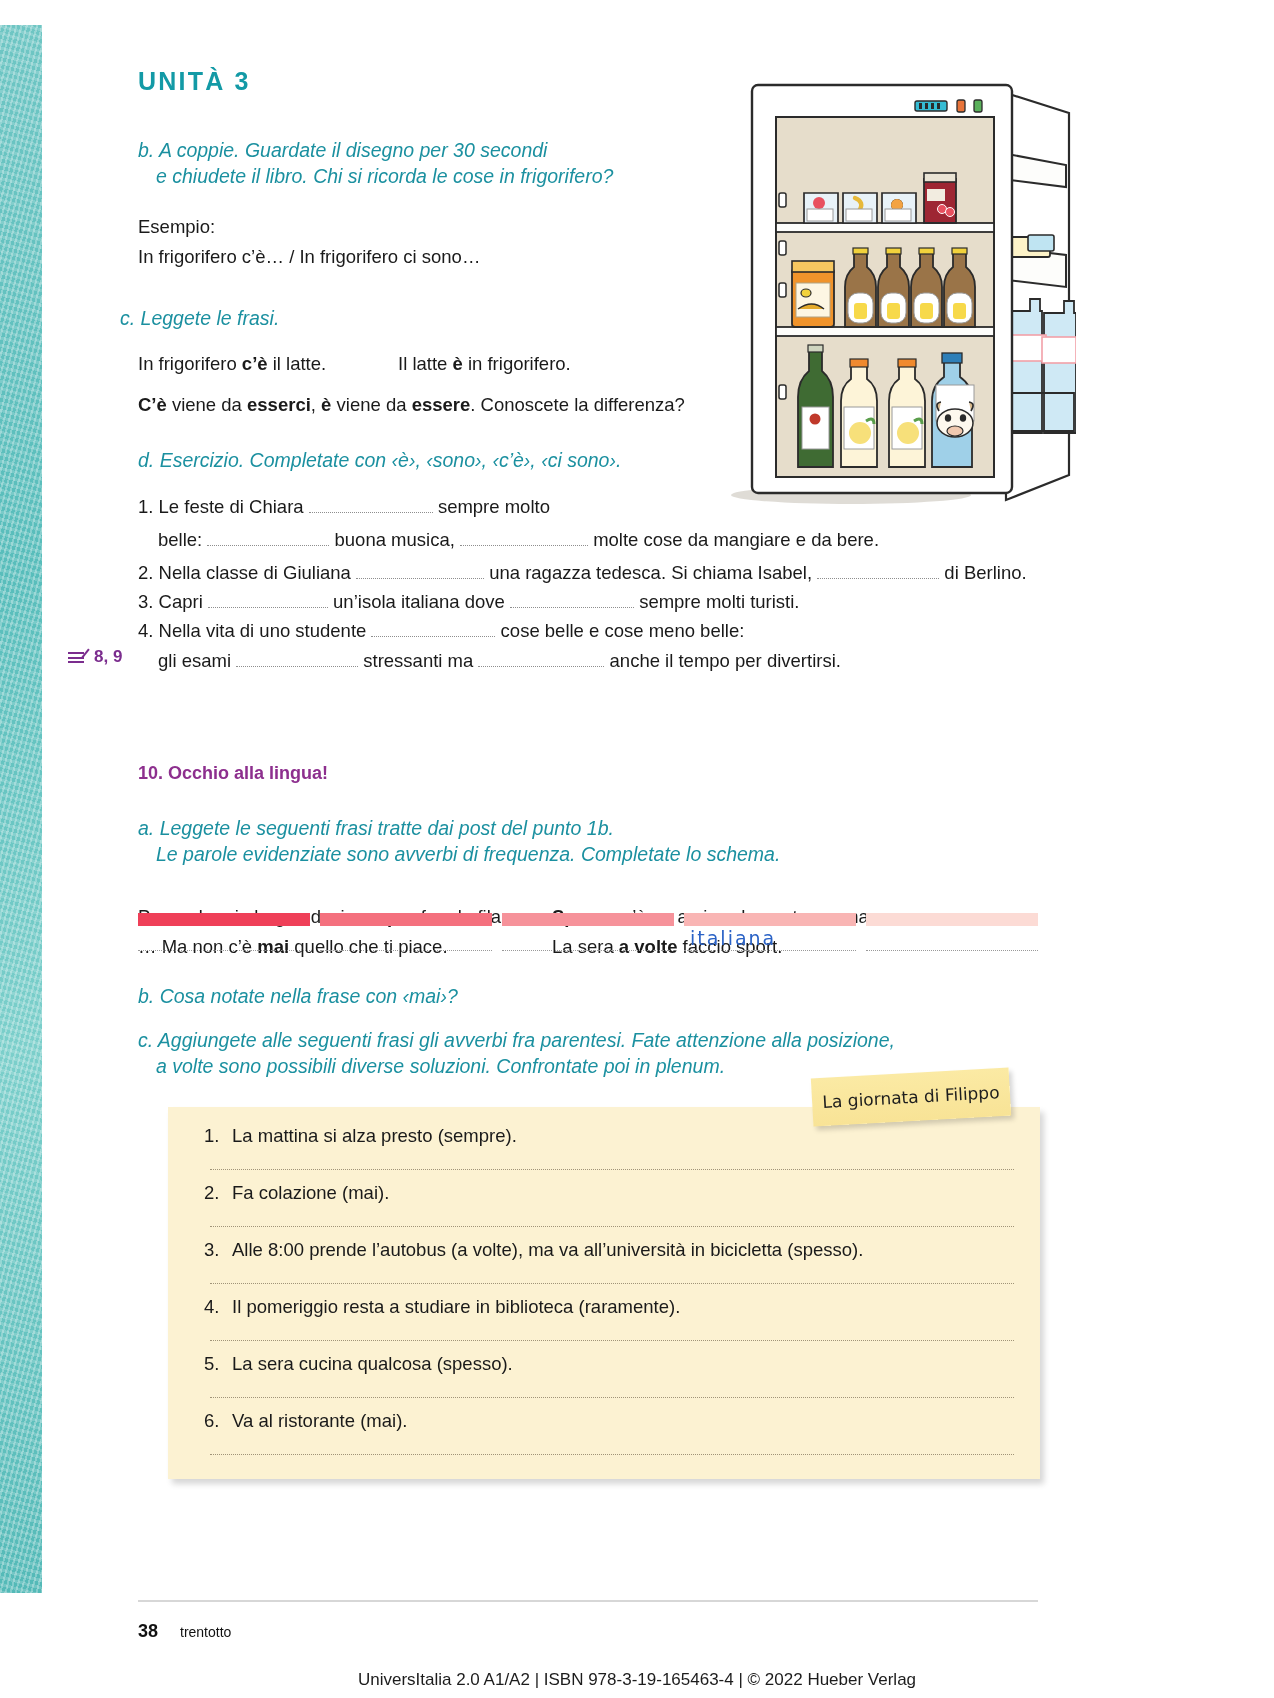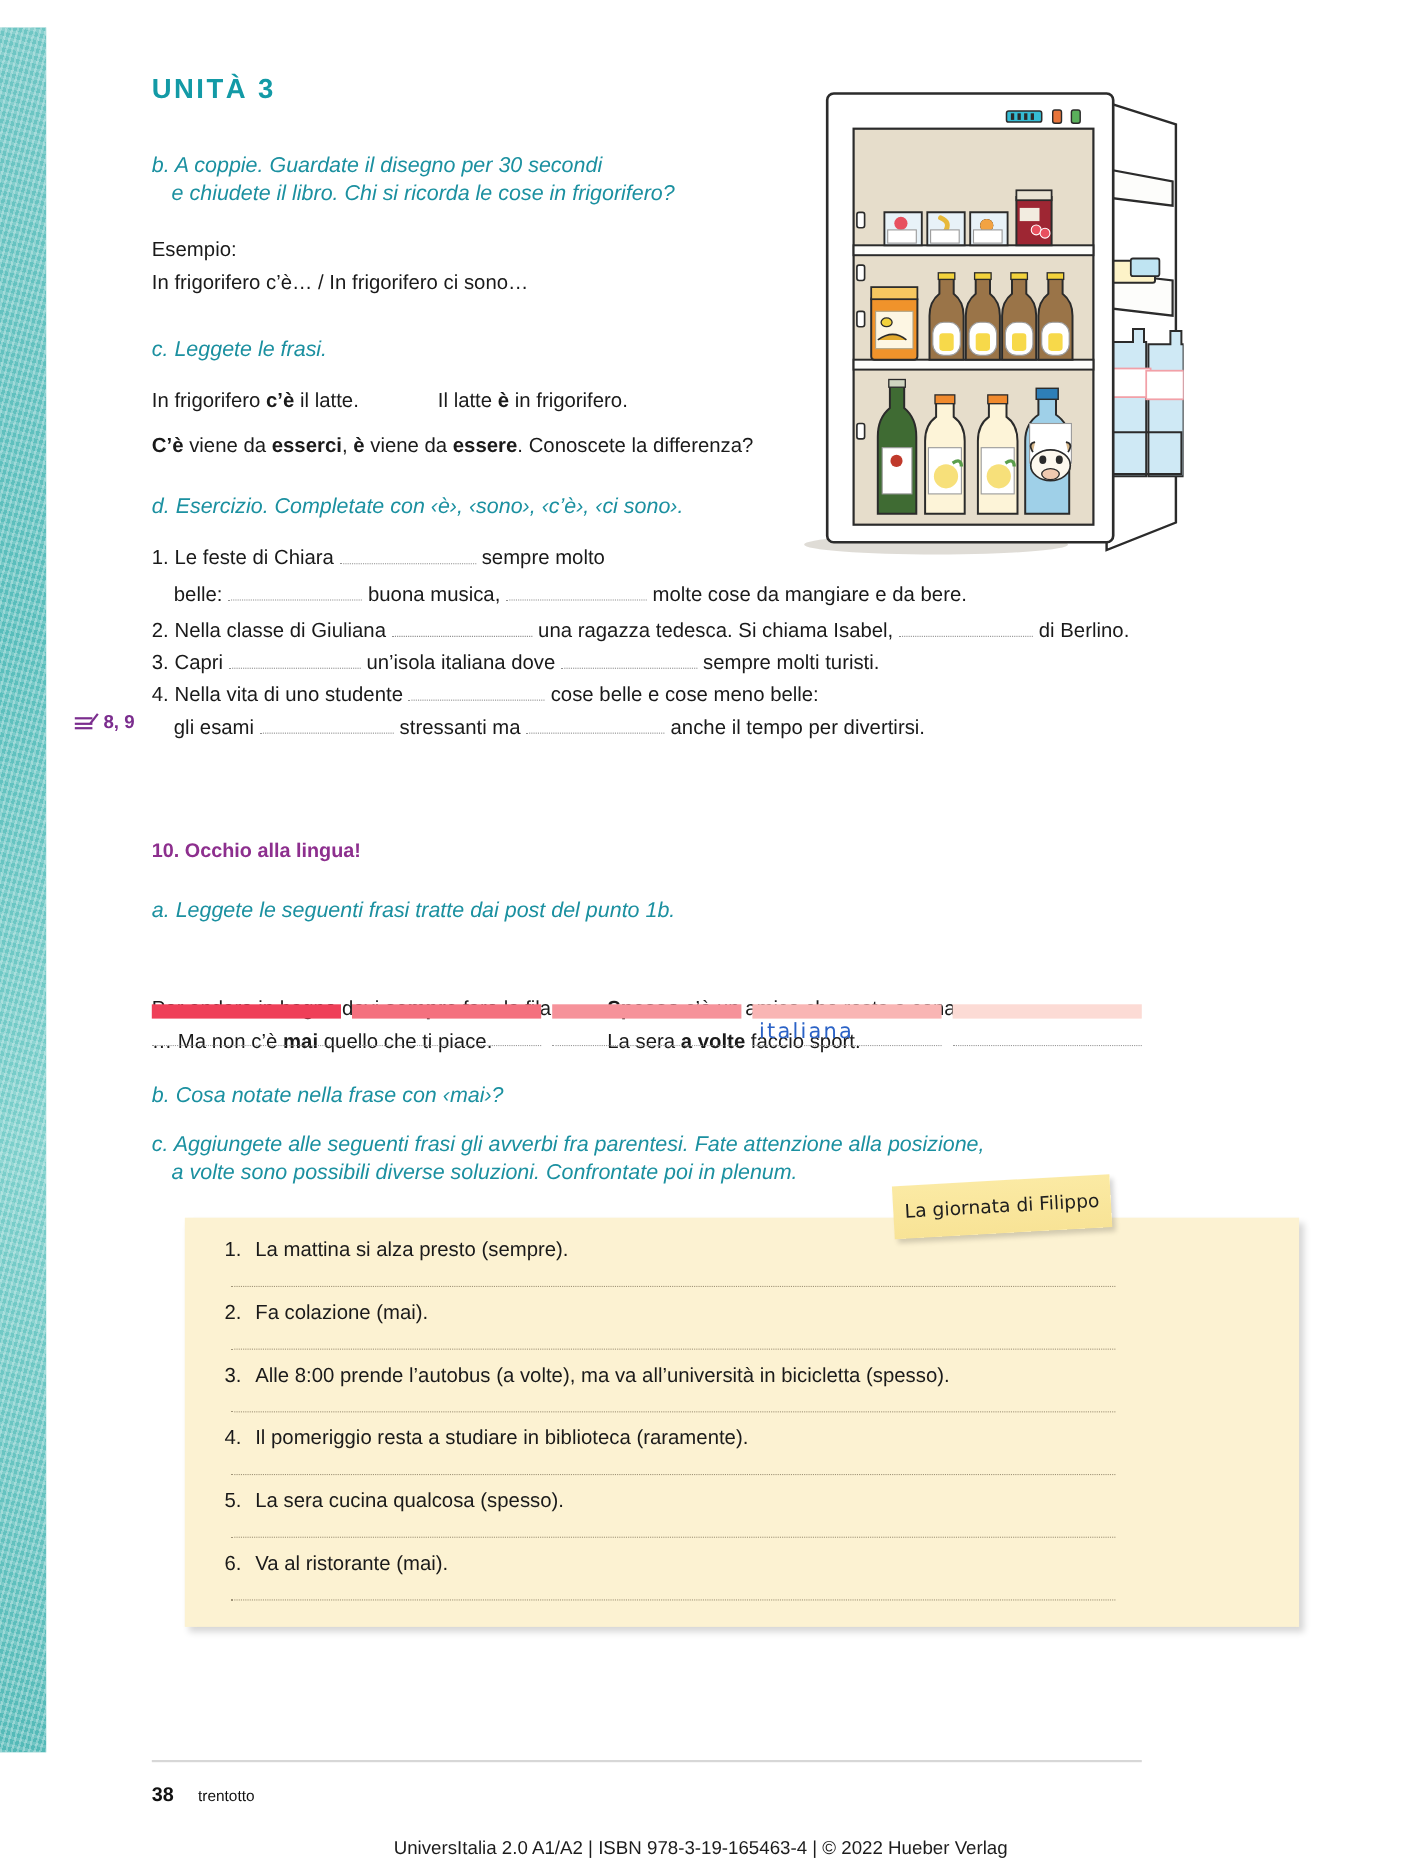--- a/index.html
+++ b/index.html
@@ -72,21 +72,21 @@
   .bars{ position:absolute; left:138px; top:888px; width:900px; height:58px; }
   .bar{ position:absolute; top:0; height:13px; }
   .barline{ position:absolute; top:37px; height:0; border-bottom:1.4px dotted #999; }
   .hand{
     position:absolute; color:#2a62c6; font-size:19px;
     font-family:"DejaVu Sans", sans-serif; letter-spacing:2px;
   }
 
   
   .exbox{
-    position:absolute; left:168px; top:1082px; width:1013px; height:372px;
+    position:absolute; left:168px; top:1082px; width:872px; height:372px;
     background:#fcf2d2;
     box-shadow:4px 5px 6px rgba(0,0,0,.16);
   }
   .ex-item{ position:absolute; left:36px; font-size:18.5px; color:#1a1a1a; }
   .ex-num{ display:inline-block; width:28px; }
   .ex-rule{
     position:absolute; left:42px; width:804px; height:0;
     border-bottom:1.4px dotted #a09478;
   }
   .sticky{
@@ -247,21 +247,21 @@
     </svg>
   </div>
 
   <div class="blk" style="left:138px; top:112px; width:520px;">
     <div class="instr">b. A coppie. Guardate il disegno per 30 secondi</div>
     <div class="instr" style="padding-left:18px;">e chiudete il libro. Chi si ricorda le cose in frigorifero?</div>
   </div>
   <div class="blk body-text" style="left:138px; top:188px;">Esempio:</div>
   <div class="blk body-text" style="left:138px; top:218px;">In frigorifero c’è… / In frigorifero ci sono…</div>
 
-  <div class="blk instr" style="left:138px; top:280px;font-style:italic;">c. Leggete le frasi.</div>
+  <div class="blk instr" style="left:120px; top:280px;font-style:italic;">c. Leggete le frasi.</div>
   <div class="blk body-text" style="left:138px; top:325px;">
     <span>In frigorifero </span><span class="b">c’è</span><span> il latte.</span>
   </div>
   <div class="blk body-text" style="left:398px; top:325px;">
     <span>Il latte </span><span class="b">è</span><span> in frigorifero.</span>
   </div>
   <div class="blk instr" style="left:138px; top:422px;">d. Esercizio. Completate con ‹è›, ‹sono›, ‹c’è›, ‹ci sono›.</div>
 
   <div class="blk body-text" style="left:138px; top:366px;">
     <span class="b">C’è</span><span> viene da </span><span class="b">esserci</span><span>, </span><span class="b">è</span><span> viene da </span><span class="b">essere</span><span>. Conoscete la differenza?</span>
@@ -316,20 +316,21 @@
         <i></i>
         <i></i>
         <u></u>
       </span>
     <span>8, 9</span>
   </div>
 
   <div class="sec-head">10. Occhio alla lingua!</div>
   <div class="blk" style="left:138px; top:790px; width:780px;">
     <div class="instr">a. Leggete le seguenti frasi tratte dai post del punto 1b.</div>
+    <div class="instr" style="padding-left:18px;">Le parole evidenziate sono avverbi di frequenza. Completate lo schema.</div>
   </div>
 
   <div class="blk body-text" style="left:138px; top:878px;">
     <span>Per andare in bagno devi </span><span class="b">sempre</span><span> fare la fila.</span>
   </div>
   <div class="blk body-text" style="left:138px; top:908px;">
     <span>… Ma non c’è </span><span class="b">mai</span><span> quello che ti piace.</span>
   </div>
   <div class="blk body-text" style="left:552px; top:878px;">
     <span class="b">Spesso</span><span> c’è un amico che resta a cena.</span>

